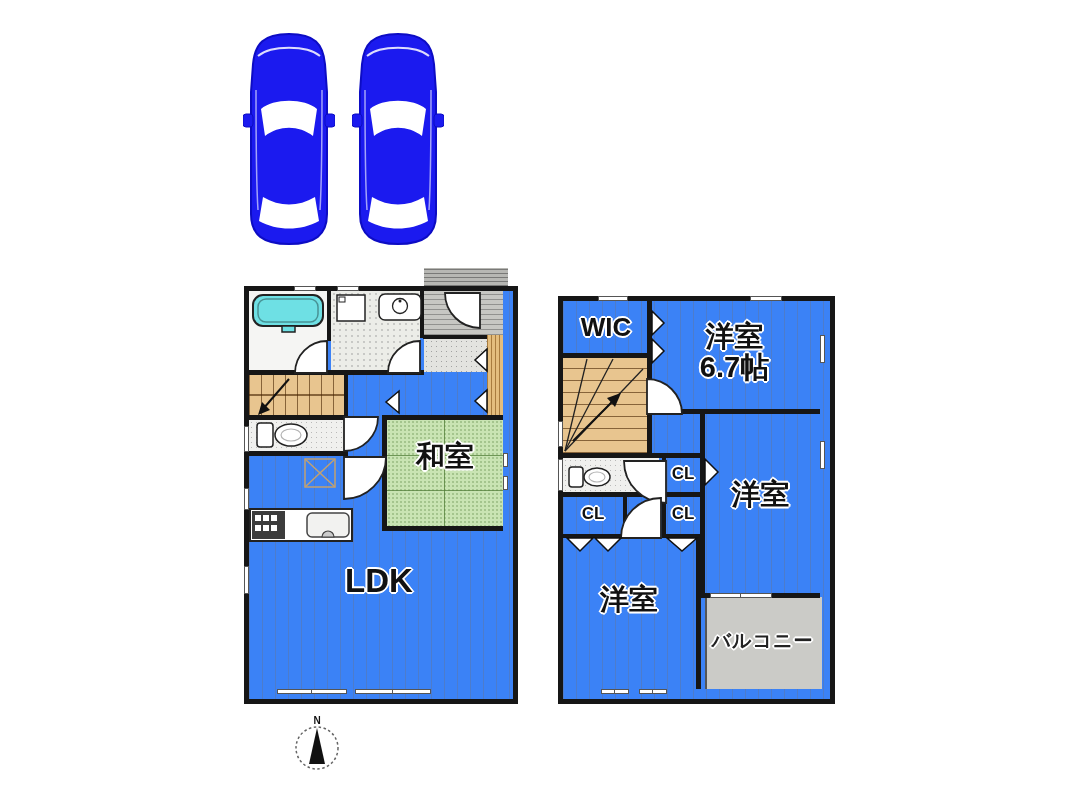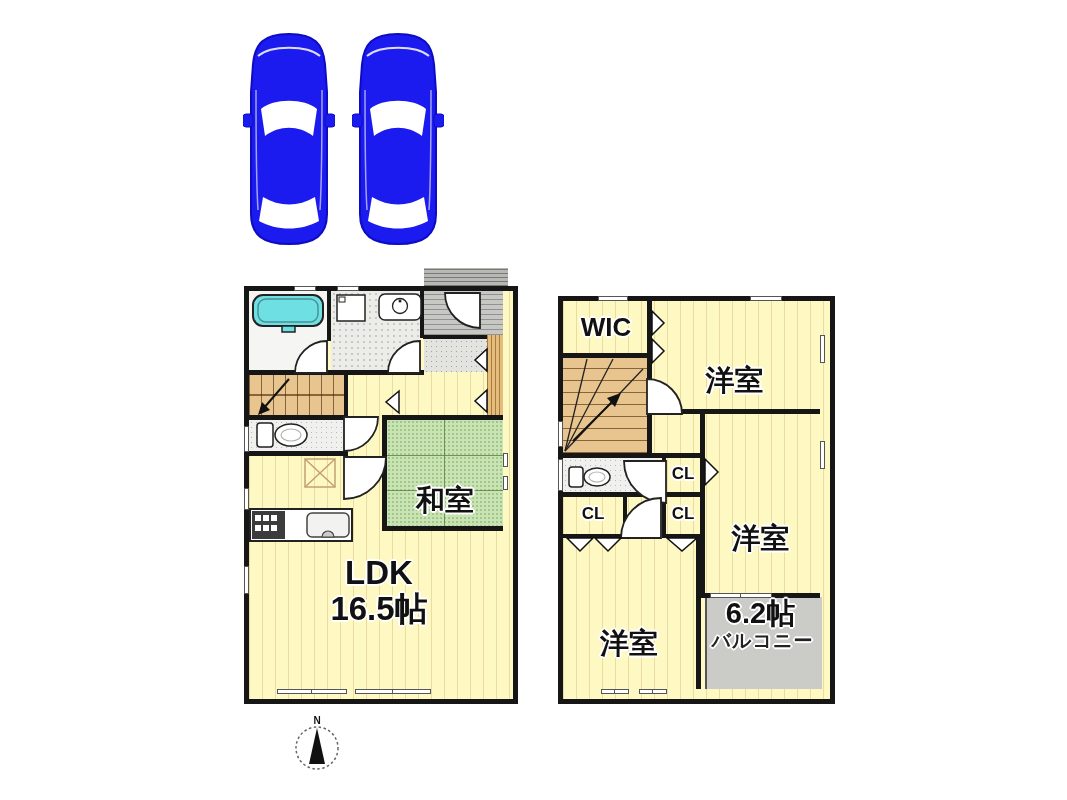--- a/index.html
+++ b/index.html
@@ -1,20 +1,20 @@
 <!DOCTYPE html>
 <html><head>
 <meta charset="utf-8">
 <style>
   html,body{margin:0;padding:0;background:#fff;}
   .canvas{position:relative;width:1067px;height:800px;background:#ffffff;overflow:hidden;
           font-family:"Liberation Sans","DejaVu Sans",sans-serif;color:#111;}
   .abs{position:absolute;}
   
-  .plan{position:absolute;border:5px solid #161616;background:#fef9c3;z-index:1;}
+  .plan{position:absolute;border:5px solid #161616;background:#3b82f6;z-index:1;}
   .plan .grain{position:absolute;inset:0;
      background-image:repeating-linear-gradient(90deg,rgba(150,100,30,.20) 0 1px,transparent 1px 13px);}
   .fill{position:absolute;z-index:1;}
   .bathfloor{background:#f5f5f3;}
   .washfloor{background:#ecede8;background-image:radial-gradient(rgba(150,150,150,.45) .7px,transparent .8px);background-size:6px 6px;}
   .tile{background:#c7c7c3;background-image:repeating-linear-gradient(0deg,rgba(80,80,80,.45) 0 1px,transparent 1px 5px);}
   .tiledark{background:#b7b7b3;background-image:repeating-linear-gradient(0deg,rgba(60,60,60,.5) 0 1px,transparent 1px 4px);}
   .speckle{background:#e3e3df;background-image:radial-gradient(rgba(110,110,110,.55) .8px,transparent .9px);background-size:5px 5px;}
   .dotfloor{background:#f0f0ee;background-image:radial-gradient(rgba(130,130,130,.5) .8px,transparent .9px);background-size:5px 5px;}
   .tatami{background:#c9e4b3;
@@ -32,21 +32,21 @@
   .step{background:#e4bd7d;background-image:repeating-linear-gradient(90deg,rgba(120,70,10,.55) 0 1px,transparent 1px 4px);}
   .balcony{background:#cbcbc7;border-left:2px solid #555;}
   .w{position:absolute;background:#161616;z-index:3;}
   .win{position:absolute;background:#fff;border:1px solid #555;box-sizing:border-box;z-index:4;}
   .win2{background-image:linear-gradient(90deg,transparent calc(50% - 1px),#555 calc(50% - 1px) calc(50% + 0px),transparent 0);}
   .ovl{position:absolute;inset:0;z-index:5;pointer-events:none;}
   
   .rlabel{position:absolute;z-index:6;text-align:center;font-weight:bold;line-height:1.08;color:#111;
      text-shadow:2px 0 0 #fff,-2px 0 0 #fff,0 2px 0 #fff,0 -2px 0 #fff,1px 1px 0 #fff,-1px -1px 0 #fff,1px -1px 0 #fff,-1px 1px 0 #fff;}
   .rlabel span{display:block;}
-  .f34{font-size:33px;} .f30{font-size:29px;margin-top:44px;} .f27{font-size:26px;}
+  .f34{font-size:33px;} .f30{font-size:29px;} .f27{font-size:26px;}
   .fcl{font-size:17px;} .fbal{font-size:19px;font-weight:bold;color:#222;letter-spacing:1px;}
   .footer-text{position:absolute;left:353px;top:725px;font-size:22px;font-weight:600;color:#333;letter-spacing:1px;z-index:6;}
   .porch{z-index:0;}
 </style>
 </head>
 <body>
 
 <div class="canvas">
 
   <svg class="abs" style="left:243px;top:30px" width="92" height="218" viewBox="0 0 92 218">
@@ -146,23 +146,22 @@
       <rect x="6" y="234" width="6" height="6" fill="#fff"></rect>
         <rect x="14" y="234" width="6" height="6" fill="#fff"></rect>
         <rect x="22" y="234" width="6" height="6" fill="#fff"></rect>
       <rect x="58" y="222" width="42" height="24" rx="5" fill="#f2f2f0" stroke="#444" stroke-width="1.5"></rect>
       <path d="M73,246 A6,6 0 0 1 85,246 Z" fill="#cccccc" stroke="#444" stroke-width="1.2"></path>
     </svg>
 
     <div class="rlabel" style="left:138px;top:150px;width:116px;">
       <span class="f30">和室</span>
     </div>
-    <div class="rlabel" style="left:20px;top:264px;width:220px;">
+    <div class="rlabel" style="left:20px;top:272px;width:220px;">
       <span class="f34">LDK</span>
-      <span class="f34">16.5帖</span>
     </div>
   </div>
 
   <div class="plan" style="left:558px;top:296px;width:267px;height:398px;">
     <div class="grain"></div>
 
     <div class="fill stairsH" style="left:0;top:56px;width:84px;height:96px;"></div>
     <div class="fill dotfloor" style="left:0;top:157px;width:96px;height:34px;"></div>
     <div class="fill balcony" style="left:142px;top:296px;width:115px;height:92px;"></div>
 
@@ -213,24 +212,24 @@
       <rect x="6" y="166" width="14" height="20" rx="3" fill="#fff" stroke="#222" stroke-width="1.5"></rect>
       <ellipse cx="34" cy="176" rx="13" ry="9" fill="#fff" stroke="#222" stroke-width="1.5"></ellipse>
       <ellipse cx="34" cy="176" rx="8" ry="5" fill="none" stroke="rgba(0,0,0,.3)" stroke-width="1.1"></ellipse>
     </svg>
 
     <div class="rlabel" style="left:0;top:12px;width:86px;">
       <span class="f27">WIC</span>
     </div>
     <div class="rlabel" style="left:89px;top:20px;width:165px;">
       <span class="f30">洋室</span>
+      <span class="f30">6.7帖</span>
     </div>
     <div class="rlabel" style="left:141px;top:178px;width:113px;">
       <span class="f30">洋室</span>
-      <span class="f30">6.2帖</span>
     </div>
     <div class="rlabel" style="left:0;top:283px;width:132px;">
       <span class="f30">洋室</span>
     </div>
     <div class="rlabel" style="left:101px;top:164px;width:38px;">
       <span class="fcl">CL</span>
     </div>
     <div class="rlabel" style="left:0;top:204px;width:60px;">
       <span class="fcl">CL</span>
     </div>

